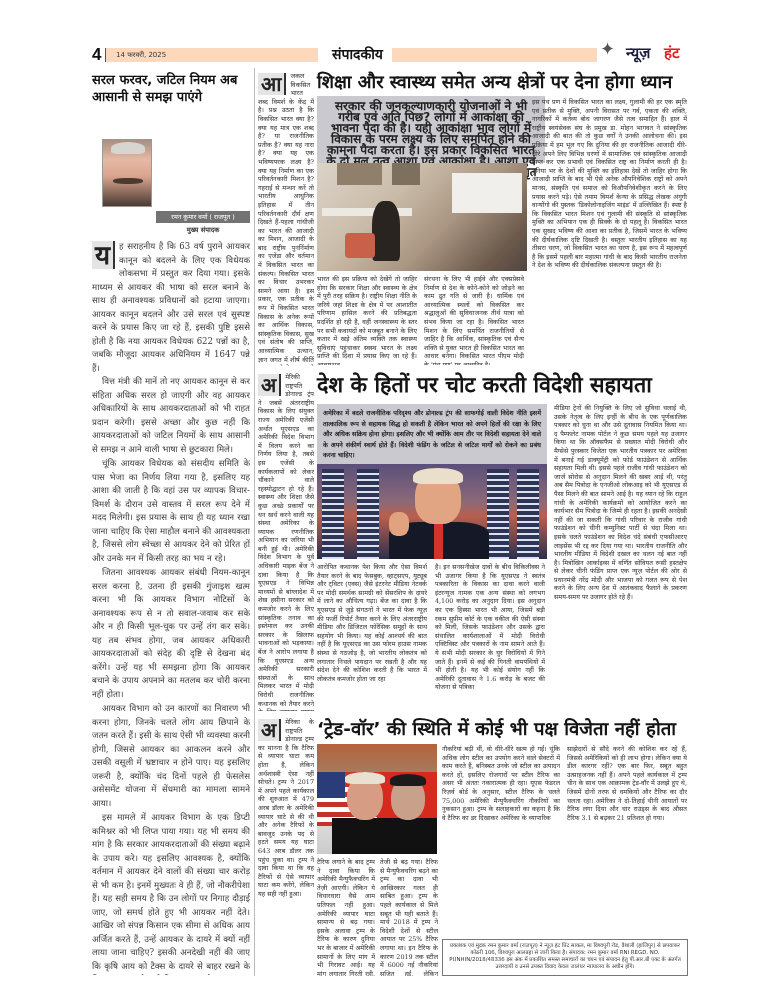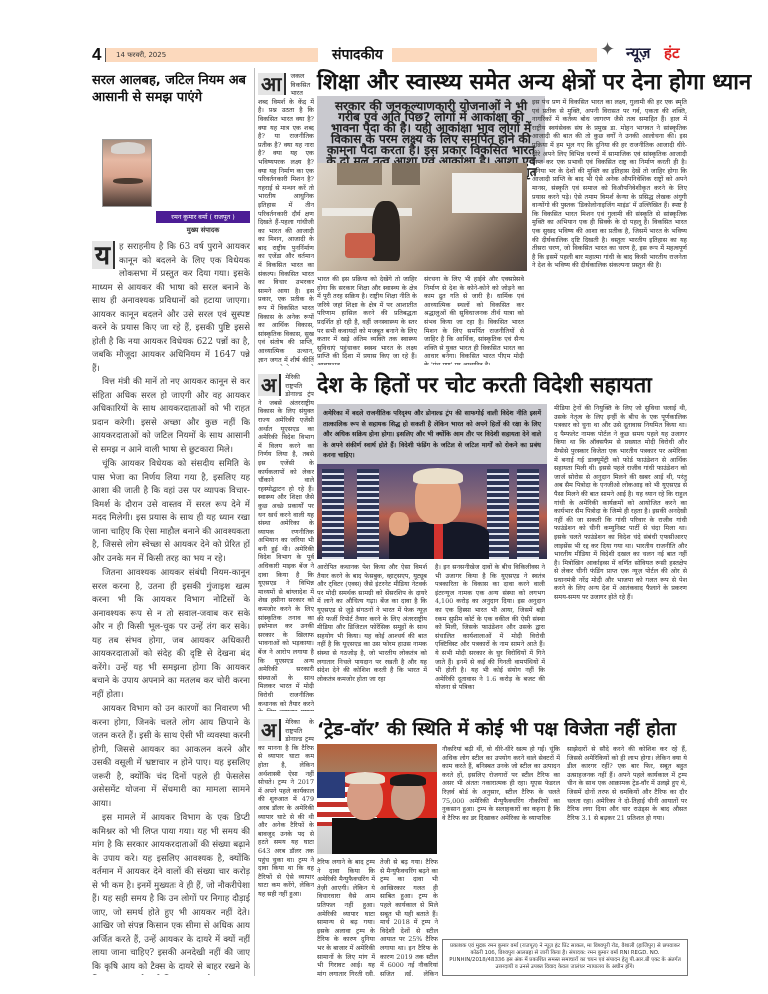--- a/index.html
+++ b/index.html
@@ -27,27 +27,27 @@
   .dropcap { float: left; font-family: "DejaVu Sans", sans-serif; font-weight: bold; color: #222; background: #e4e4e4; margin: 1px 4px 0 0; padding: 0 3px; border-right: 2px solid #333; }
   .dropcap-lg { font-size: 26px; line-height: 28px; }
   .dropcap-sm { font-size: 20px; line-height: 22px; }
 
   
   .left-headline { position: absolute; left: 0; top: 25px; width: 158px; font-size: 13px; font-weight: bold; line-height: 17px; color: #111; }
   .author-photo { position: absolute; left: 10px; top: 93px; width: 50px; height: 68px; background: linear-gradient(180deg,#a88f80 0%,#e6b9a4 30%,#d9a48e 55%,#8a6a5c 80%,#4a3a34 100%); border: 1px solid #999; }
   .author-photo .hair { position:absolute; left:8px; top:2px; width:34px; height:12px; background:#d8d4d0; border-radius:50% 50% 20% 20%; }
   .author-photo .mus { position:absolute; left:10px; top:38px; width:30px; height:6px; background:#4a3a30; border-radius:40%; }
   .author-quote { position: absolute; left: 64px; top: 95px; width: 94px; font-size: 6.6px; line-height: 10px; font-weight: bold; text-align: center; color: #222; }
-  .author-name { position: absolute; left: 64px; top: 165px; width: 94px; height: 12px; background: #4c1d95; color: #fff; font-size: 6.4px; line-height: 12px; text-align: center; }
+  .author-name { position: absolute; left: 64px; top: 165px; width: 94px; height: 12px; background: #737373; color: #fff; font-size: 6.4px; line-height: 12px; text-align: center; }
   .author-role { position: absolute; left: 64px; top: 179px; width: 94px; font-size: 6.6px; text-align: center; font-weight: bold; color: #333; }
 
   .vrule { position: absolute; width: 1px; background: #bbb; }
 
   
-  .top-headline { position: absolute; left: 225px; top: 25px; width: 370px; font-size: 22px; font-weight: bold; line-height: 22px; color: #141414; white-space: nowrap; }
+  .top-headline { position: absolute; left: 225px; top: 25px; width: 370px; font-size: 18px; font-weight: bold; line-height: 22px; color: #141414; white-space: nowrap; }
   .gray-box { position: absolute; background: #c9c9cf; font-weight: bold; color: #222; text-align: center; }
   .box1 { left: 225px; top: 50px; width: 228px; height: 67px; font-size: 12px; line-height: 11px; padding: 5px 6px; }
   .photo-class { position: absolute; left: 225px; top: 117px; width: 210px; height: 108px; background: linear-gradient(135deg,#dcd4c9 0%,#c9bba8 35%,#aa9682 60%,#6d5b4d 85%,#51453f 100%); overflow: hidden; }
   .photo-class .win1 { position:absolute; left:20px; top:0; width:45px; height:22px; background:#8f7f6b; }
   .photo-class .win2 { position:absolute; left:75px; top:0; width:28px; height:22px; background:#7e705f; }
   .photo-class .board { position:absolute; left:135px; top:10px; width:70px; height:40px; background:#f1efec; }
   .photo-class .desk { position:absolute; left:5px; top:45px; width:90px; height:8px; background:#ece9e3; }
   .photo-class .chair { position:absolute; left:28px; top:70px; width:30px; height:25px; background:#c9604a; border-radius:4px; }
   .photo-class .student { position:absolute; left:55px; top:38px; width:28px; height:60px; background:#2a2420; border-radius:40% 40% 10% 10%; }
 
@@ -88,21 +88,21 @@
     <div class="mast-date">14 फरवरी, 2025</div>
     <div class="mast-section">संपादकीय</div>
     <div class="mast-bar2"></div>
     <div class="logo">
       <span class="logo-bird">✦</span>
       <span class="logo-text1">न्यूज़</span>
       <span class="logo-text2">हंट</span>
     </div>
   </div>
 
-  <div class="left-headline">सरल आलबह, जटिल नियम अब आसानी से समझ पाएंगे</div>
+  <div class="left-headline">सरल फरवर, जटिल नियम अब आसानी से समझ पाएंगे</div>
   <div class="author-photo">
       <div class="hair"></div>
       <div class="mus"></div>
     </div>
   <div class="author-name">रमन कुमार वर्मा ( राजपूत )</div>
   <div class="author-role">मुख्य संपादक</div>
 
   <div class="col col-lg" style="left:0; top:194px; width:158px; height:735px;">
     <span class="dropcap dropcap-lg">य</span>
     <span>ह सराहनीय है कि 63 वर्ष पुराने आयकर कानून को बदलने के लिए एक विधेयक लोकसभा में प्रस्तुत कर दिया गया। इसके माध्यम से आयकर की भाषा को सरल बनाने के साथ ही अनावश्यक प्रविधानों को हटाया जाएगा। आयकर कानून बदलने और उसे सरल एवं सुस्पष्ट करने के प्रयास किए जा रहे हैं, इसकी पुष्टि इससे होती है कि नया आयकर विधेयक 622 पन्नों का है, जबकि मौजूदा आयकर अधिनियम में 1647 पन्ने हैं।</span>

